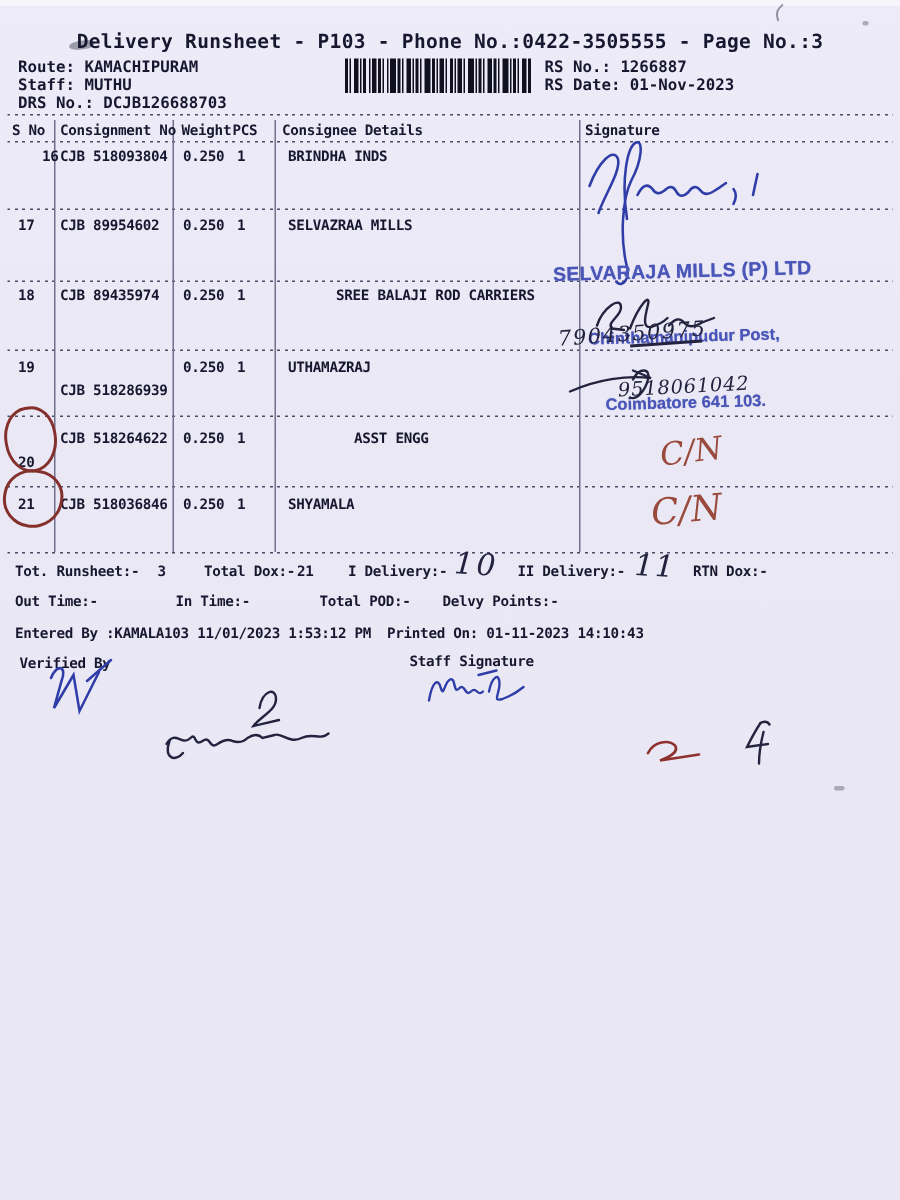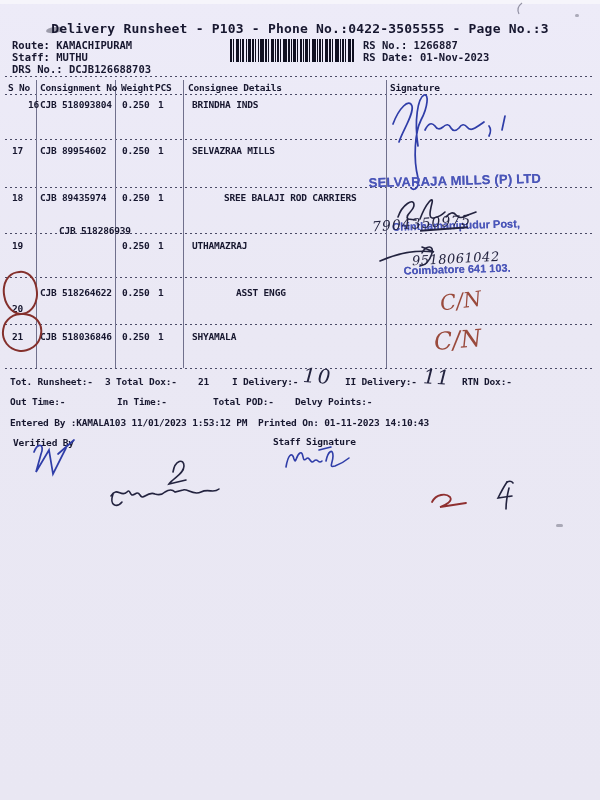--- a/index.html
+++ b/index.html
@@ -123,21 +123,21 @@
   <div class="abs td" style="left:158px;top:146px;">1</div>
   <div class="abs td" style="left:192px;top:146px;">SELVAZRAA MILLS</div>
 
   <div class="abs td" style="left:12px;top:193px;">18</div>
   <div class="abs td" style="left:40px;top:193px;">CJB 89435974</div>
   <div class="abs td" style="left:122px;top:193px;">0.250</div>
   <div class="abs td" style="left:158px;top:193px;">1</div>
   <div class="abs td" style="left:208px;top:193px;margin-left:16px;">SREE BALAJI ROD CARRIERS</div>
 
   <div class="abs td" style="left:12px;top:241px;">19</div>
-  <div class="abs td" style="left:40px;top:226px;margin-left:19px;">CJB 518286939</div>
+  <div class="abs td" style="left:40px;top:256px;">CJB 518286939</div>
   <div class="abs td" style="left:122px;top:241px;">0.250</div>
   <div class="abs td" style="left:158px;top:241px;">1</div>
   <div class="abs td" style="left:192px;top:241px;">UTHAMAZRAJ</div>
 
   <div class="abs td" style="left:12px;top:288px;margin-top:16px;">20</div>
   <div class="abs td" style="left:40px;top:288px;">CJB 518264622</div>
   <div class="abs td" style="left:122px;top:288px;">0.250</div>
   <div class="abs td" style="left:158px;top:288px;">1</div>
   <div class="abs td" style="left:192px;top:288px;margin-left:44px;">ASST ENGG</div>
 
@@ -182,21 +182,21 @@
       <path d="M44,10 C48,2 56,2 54,10 C52,18 46,24 42,22"></path>
     </g>
   </svg>
   <div class="abs hand ink-dark" style="left:412px;top:252px;font-size:13px;letter-spacing:.5px;transform:rotate(-3deg);">9518061042</div>
 
   <div class="abs hand ink-red" style="left:440px;top:291px;font-size:21px;transform:rotate(-7deg);">C/N</div>
   <div class="abs hand ink-red" style="left:434px;top:328px;font-size:24px;transform:rotate(-5deg);">C/N</div>
 
   <div class="abs th" style="left:10px;top:377px;">Tot. Runsheet:-</div>
   <div class="abs th" style="left:105px;top:377px;">3</div>
-  <div class="abs th" style="left:116px;top:377px;">Total Dox:-</div>
+  <div class="abs th" style="left:136px;top:377px;">Total Dox:-</div>
   <div class="abs th" style="left:198px;top:377px;">21</div>
   <div class="abs th" style="left:232px;top:377px;">I Delivery:-</div>
   <div class="abs hand ink-dark" style="left:303px;top:366px;font-size:20px;letter-spacing:2px;transform:rotate(4deg);">10</div>
   <div class="abs th" style="left:345px;top:377px;">II Delivery:-</div>
   <div class="abs hand ink-dark" style="left:423px;top:367px;font-size:20px;letter-spacing:1px;transform:rotate(3deg);">11</div>
   <div class="abs th" style="left:462px;top:377px;">RTN Dox:-</div>
 
   <div class="abs th" style="left:10px;top:397px;">Out Time:-</div>
   <div class="abs th" style="left:117px;top:397px;text-align:right;">In Time:-</div>
   <div class="abs th" style="left:213px;top:397px;">Total POD:-</div>

